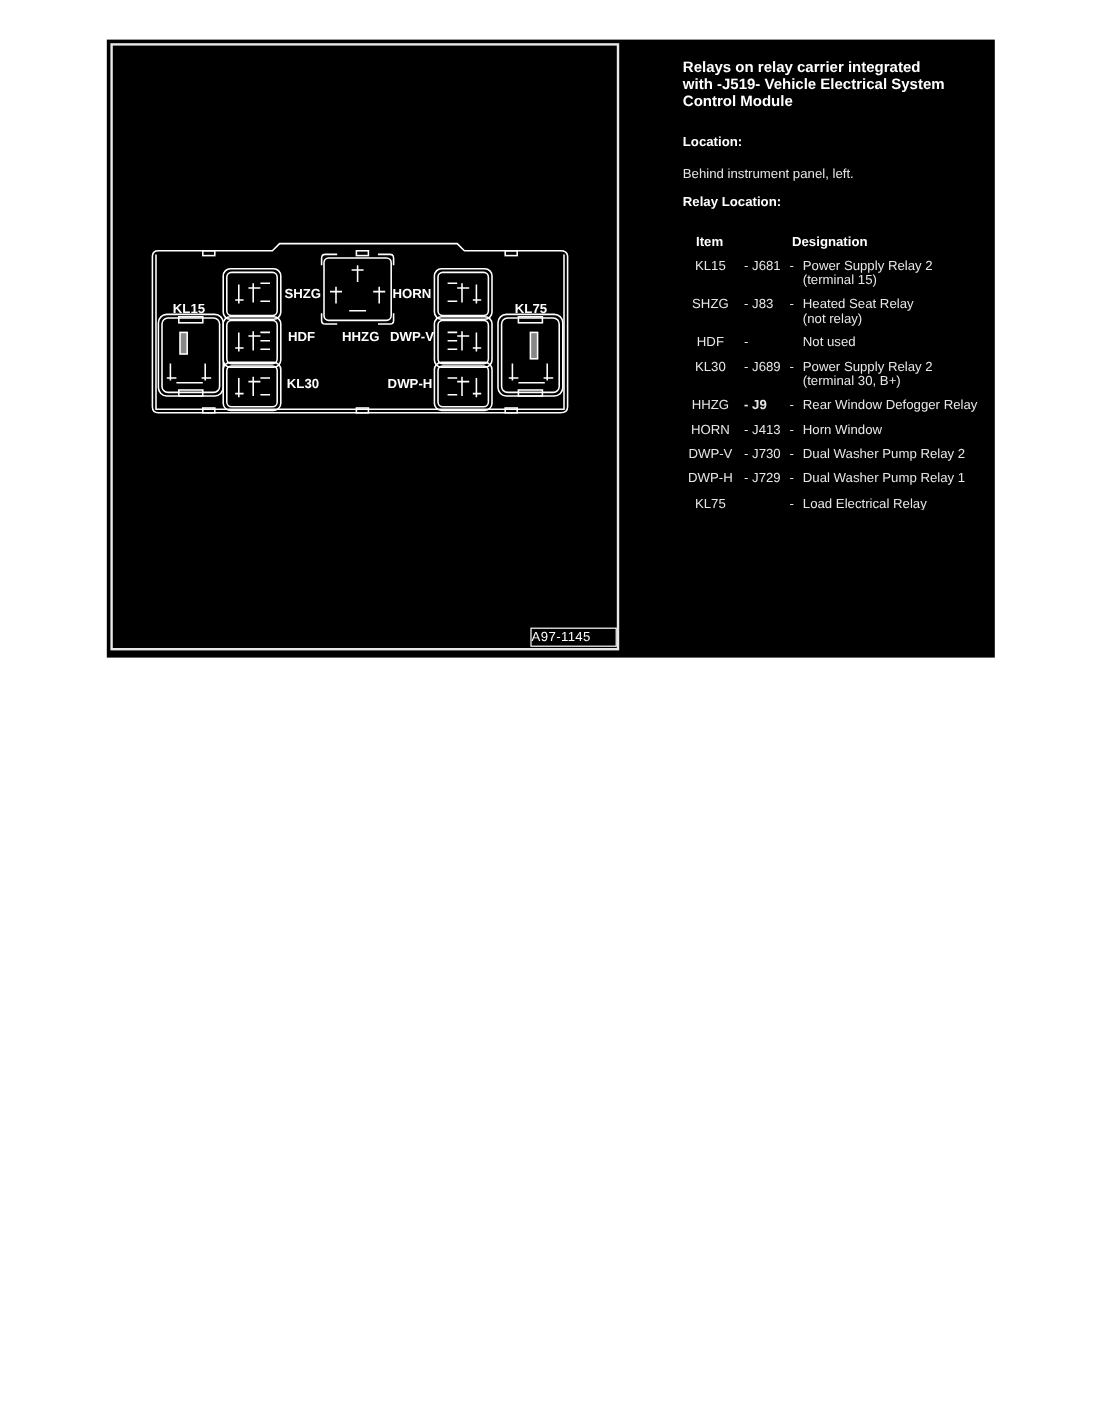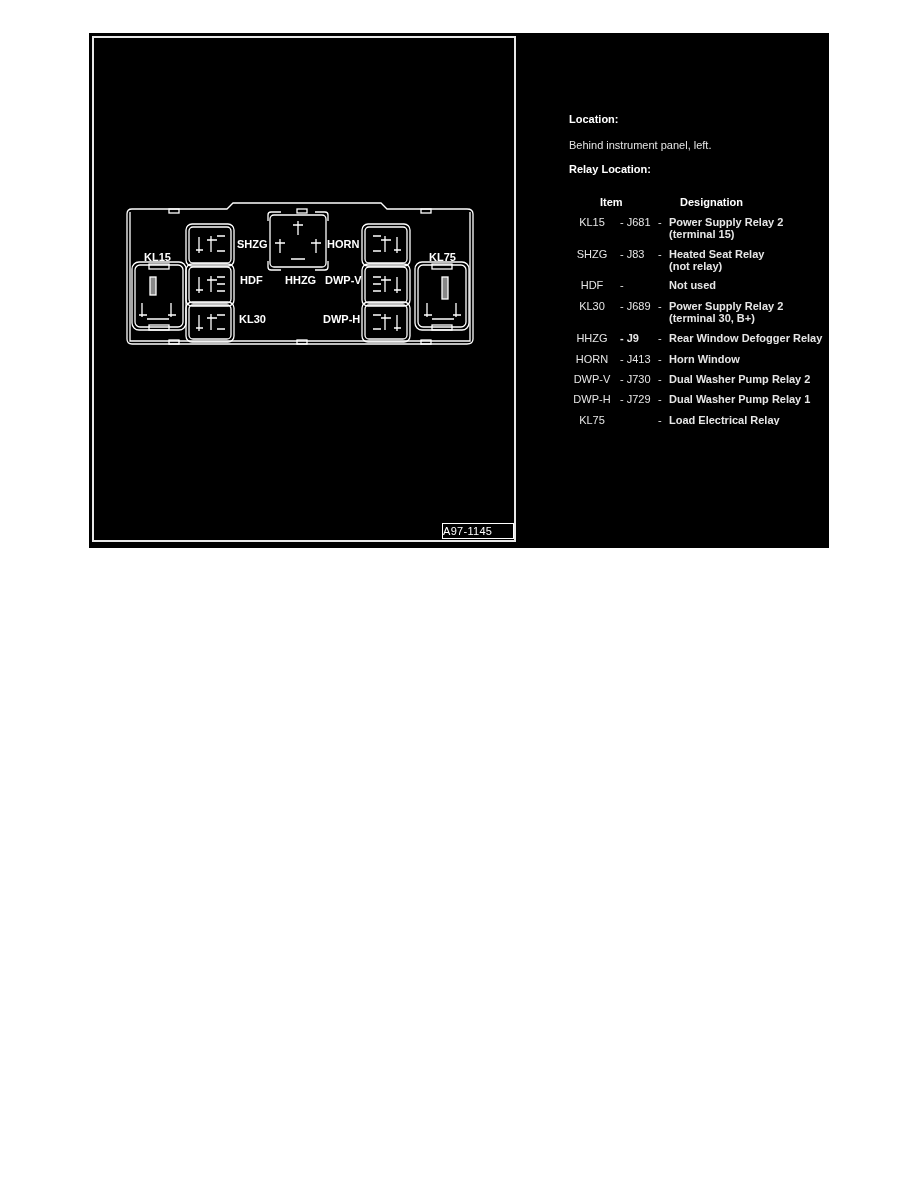--- a/index.html
+++ b/index.html
@@ -9,26 +9,26 @@
   .fig-svg { position: absolute; left: 0; top: 0; }
   .fig-id { position: absolute; left: 353px; top: 490px; width: 70px; height: 14px; border: 1.5px solid #fff; color: #fff; font-size: 11px; line-height: 14px; text-align: left; box-sizing: content-box; letter-spacing: 0.3px; }
 
   .text-panel { position: absolute; left: 480px; top: 0; width: 260px; height: 515px; color: #fff; }
   .title { position: absolute; left: 0; top: 16px; width: 260px; font-weight: bold; font-size: 12.5px; line-height: 14px; }
   .loc-h { position: absolute; left: 0; top: 80px; font-weight: bold; font-size: 11px; }
   .loc-t { position: absolute; left: 0; top: 106px; font-size: 11px; color: #e4e4e4; }
   .rel-h { position: absolute; left: 0; top: 130px; font-weight: bold; font-size: 11px; }
 
   .tbl { position: absolute; left: 0; top: 160px; width: 260px; height: 232px; overflow: hidden; font-size: 11px; color: #e6e6e6; }
-  .tbl-head { position: absolute; top: 3px; font-weight: bold; color: #fff; margin-left: 20px; }
+  .tbl-head { position: absolute; top: 3px; font-weight: bold; color: #fff; }
   .row { position: absolute; left: 0; width: 260px; }
   .c-item { position: absolute; left: 0; width: 46px; text-align: center; }
   .c-code { position: absolute; left: 57px; }
   .c-dash2 { position: absolute; left: 89px; }
-  .c-desc { position: absolute; left: 100px; line-height: 12px; font-weight: bold; }
+  .c-desc { position: absolute; left: 100px; line-height: 12px; }
 
   .lbl { fill: #fff; font-family: "Liberation Sans", sans-serif; font-weight: bold; font-size: 11px; }
 </style>
 </head>
 <body>
 
 <div class="sheet">
 
   <div class="fig-frame"></div>
 
@@ -102,20 +102,25 @@
     <text class="lbl" x="196" y="251">HHZG</text>
     <text class="lbl" x="238" y="215">HORN</text>
     <text class="lbl" x="236" y="251">DWP-V</text>
     <text class="lbl" x="234" y="290">DWP-H</text>
     <text class="lbl" x="340" y="228">KL75</text>
   </svg>
 
   <div class="fig-id">A97-1145</div>
 
   <div class="text-panel">
+    <div class="title">
+      <div>Relays on relay carrier integrated</div>
+      <div>with -J519- Vehicle Electrical System</div>
+      <div>Control Module</div>
+    </div>
     <div class="loc-h">Location:</div>
     <div class="loc-t">Behind instrument panel, left.</div>
     <div class="rel-h">Relay Location:</div>
 
     <div class="tbl">
       <div class="tbl-head" style="left:11px;">Item</div>
       <div class="tbl-head" style="left:58px;padding-left:33px;">Designation</div>
 
       <div class="row" style="top:23px;">
         <span class="c-item">KL15</span>

